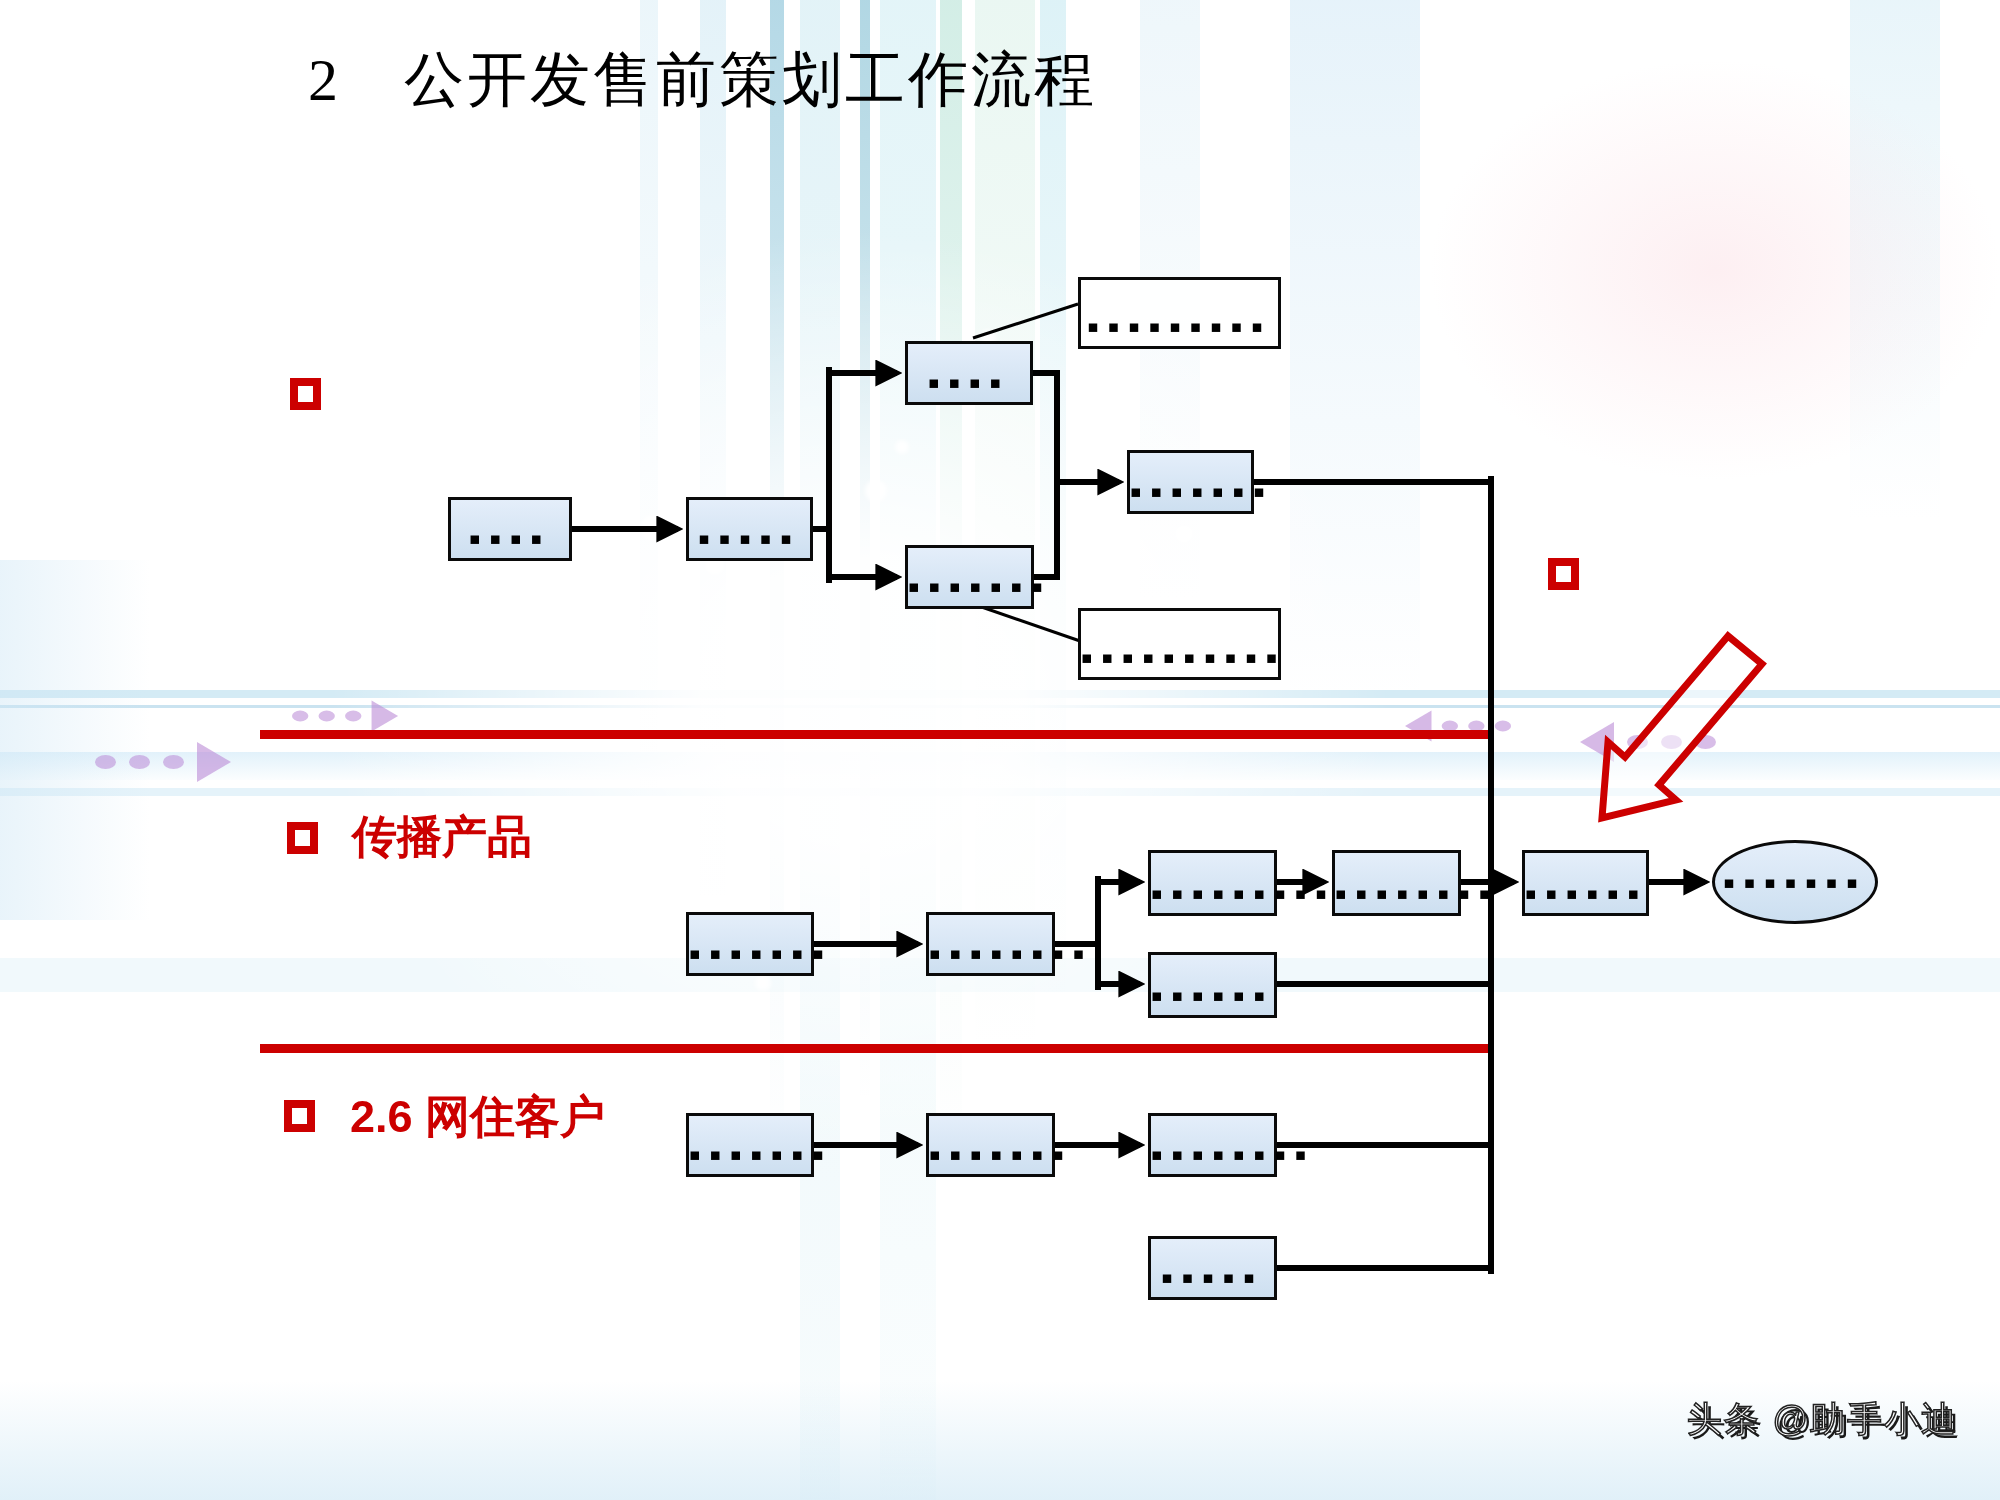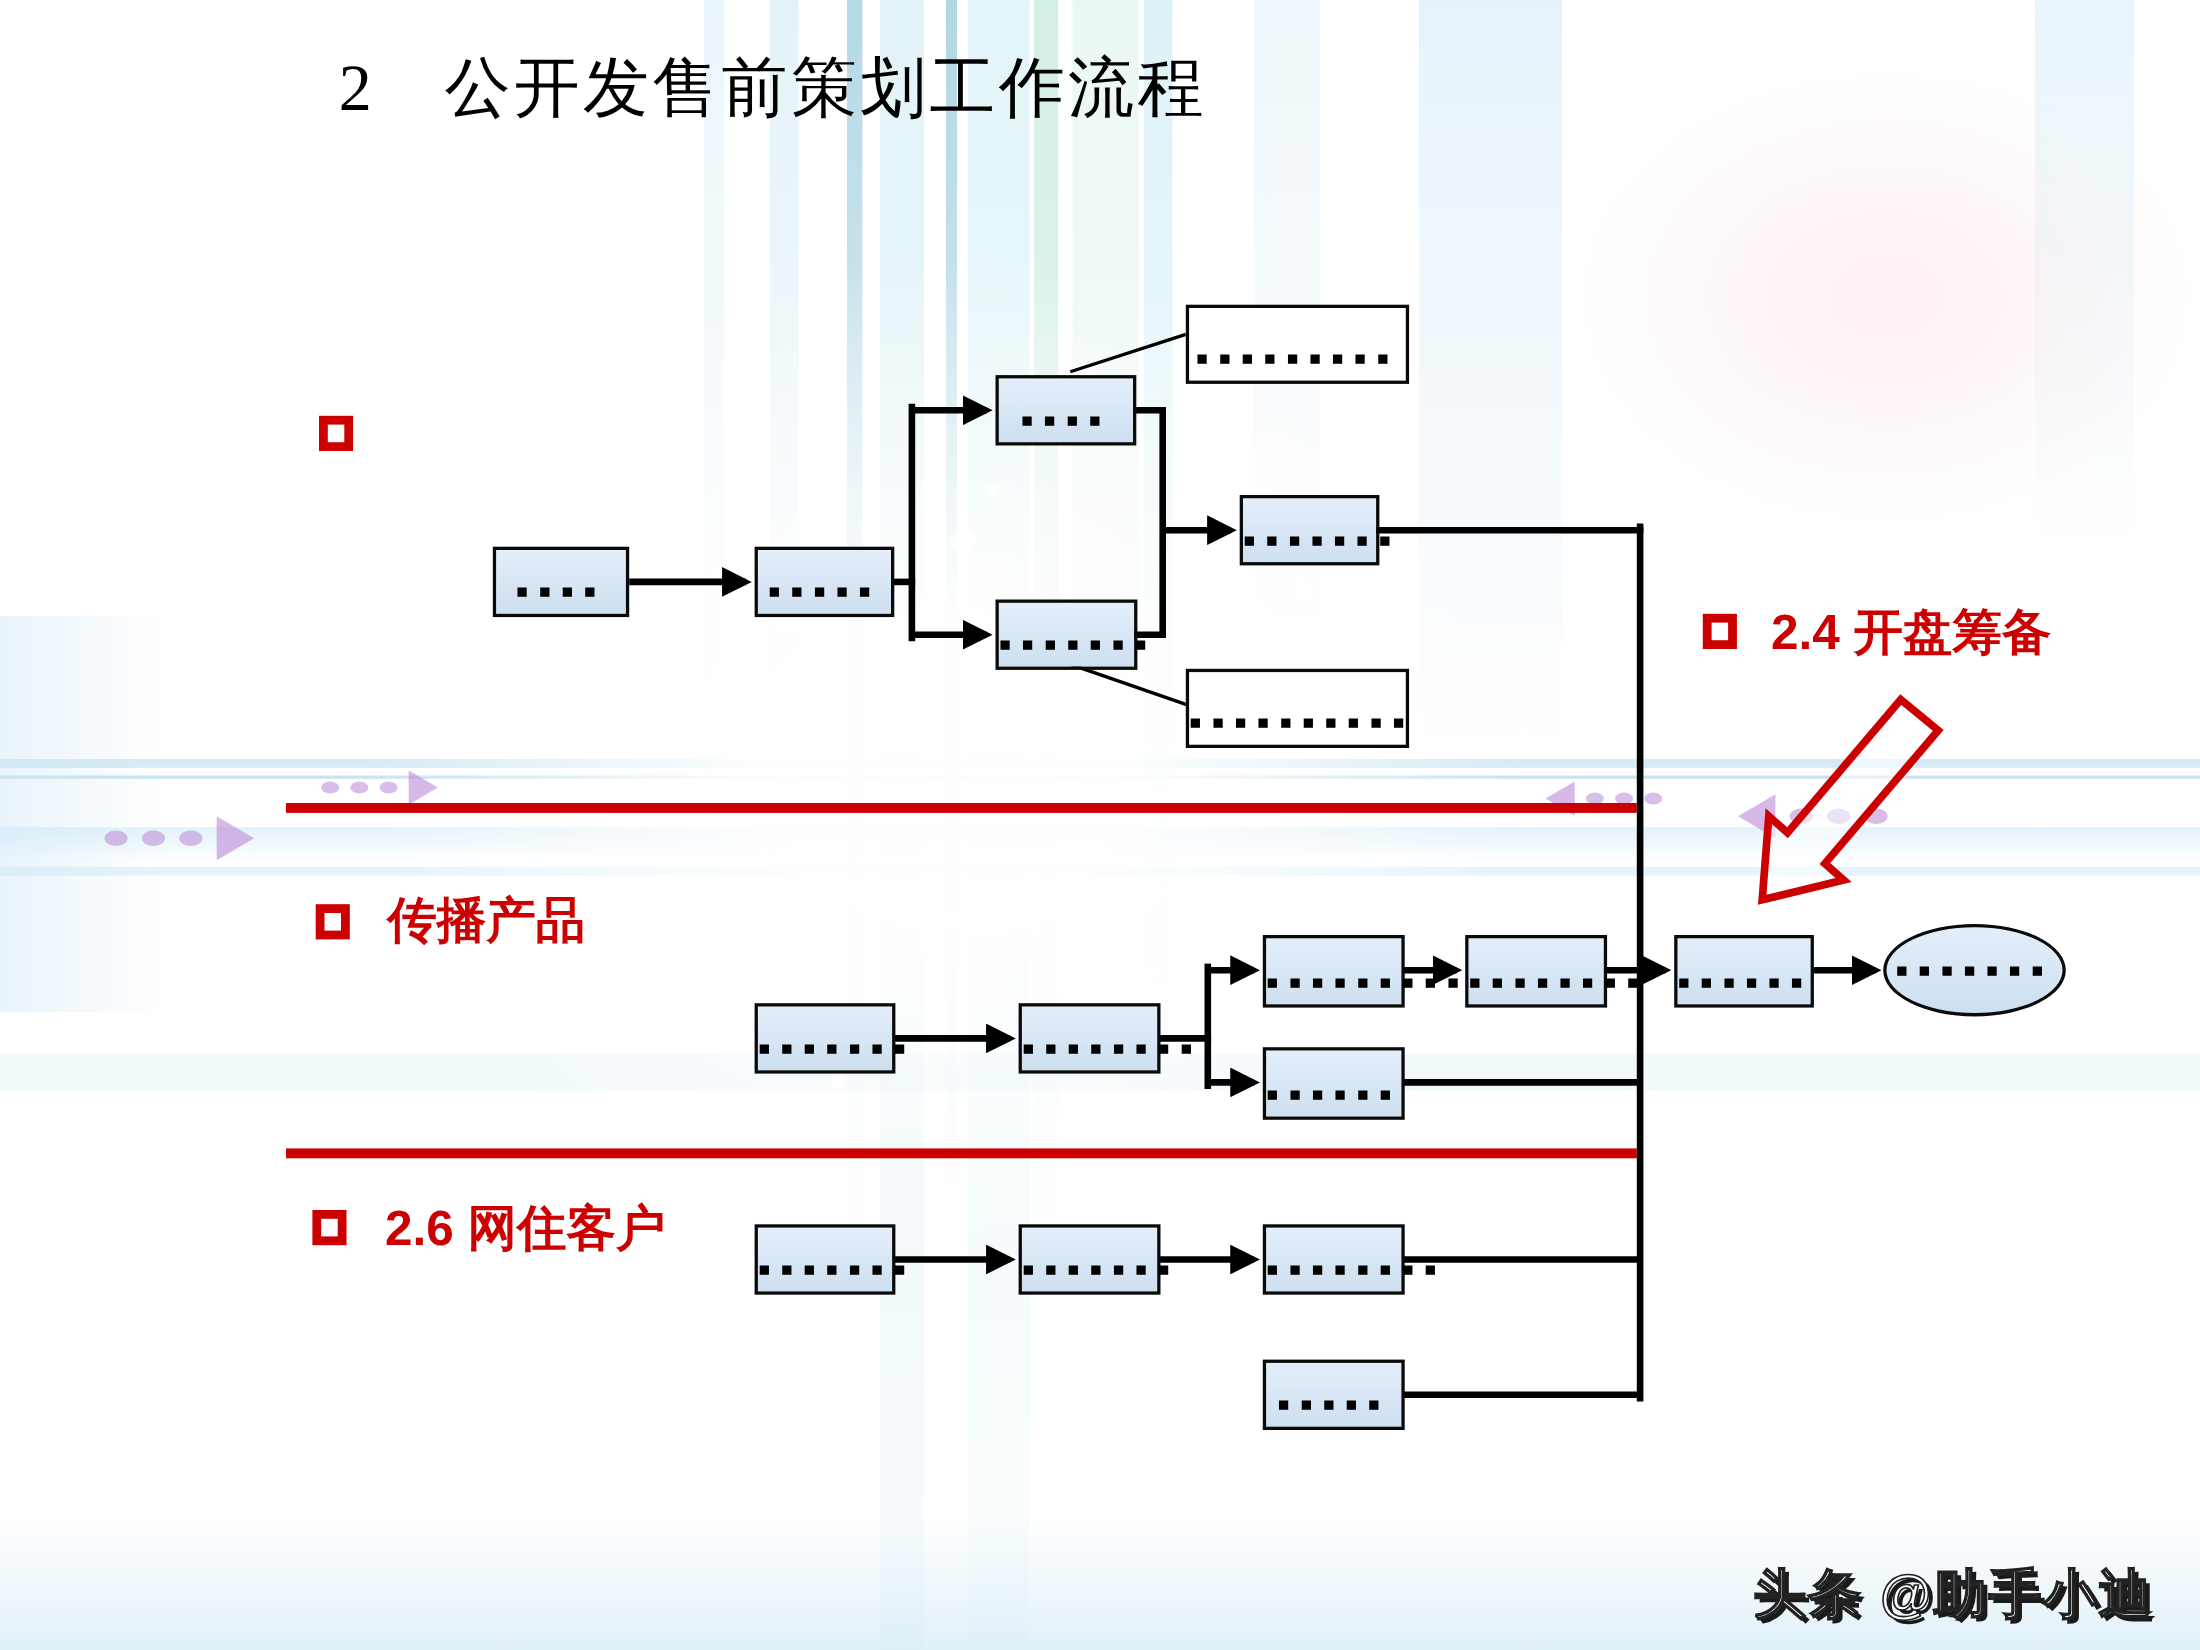--- a/index.html
+++ b/index.html
@@ -49,21 +49,21 @@
   .note{position:absolute;box-sizing:border-box;border:3px solid #0a0a0a;background:rgba(255,255,255,.88);}
   .ellipse{border-radius:50%;background:linear-gradient(180deg,#e4eefa 0%,#ccdff0 100%);}
   .ellipse .dots{bottom:30px;}
 
   .connectors,.bigarrow{position:absolute;left:0;top:0;}
 
   
   .title{position:absolute;left:308px;top:40px;font-family:"Liberation Serif","DejaVu Serif",serif;font-size:60px;color:#000;letter-spacing:3px;white-space:nowrap;}
   .seclabel{position:absolute;color:#cc0000;font-weight:bold;font-size:45px;line-height:78px;white-space:nowrap;}
   .bullet{position:absolute;box-sizing:border-box;width:31px;height:32px;border:8px solid #cc0000;background:transparent;}
-  .watermark{position:absolute;right:42px;top:1396px;font-size:48px;font-weight:bold;color:#ffffff;-webkit-text-stroke:1.5px #222;text-shadow:4px 4px 0 #1a1a1a;letter-spacing:2px;white-space:nowrap;margin-top:21px;}
+  .watermark{position:absolute;right:42px;top:1396px;font-size:35px;font-weight:normal;color:#ffffff;-webkit-text-stroke:1.5px #222;text-shadow:4px 4px 0 #1a1a1a;letter-spacing:2px;white-space:nowrap;}
 </style>
 </head>
 <body>
 
 <div id="slide">
 
   <div class="bg">
     <i class="st1"></i>
       <i class="st2"></i>
       <i class="st3"></i>
@@ -232,20 +232,16 @@
     <div>传播产品</div>
   </div>
 
   <span class="bullet" style="left:284px;top:1100px;"></span>
   <div class="seclabel" style="left:350px;top:1078px;">
     <span>2.6</span>
     <span>网住客户</span>
   </div>
 
   <span class="bullet" style="left:1548px;top:558px;"></span>
-  <div class="seclabel" style="left:1610px;top:536px;">
-    <span>2.4</span>
-    <span>开盘筹备</span>
-  </div>
 
   <div class="watermark">头条 @助手小迪</div>
 
 </div>
 
 </body></html>

